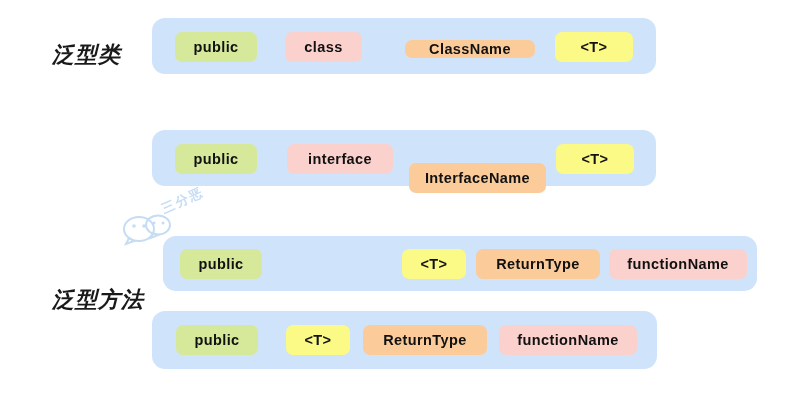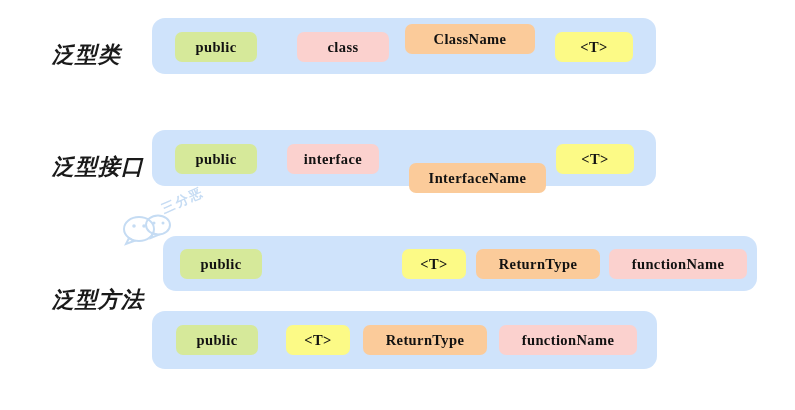--- a/index.html
+++ b/index.html
@@ -45,21 +45,21 @@
   }
 
   
   .chip {
     position: absolute;
     display: flex;
     align-items: center;
     justify-content: center;
     box-sizing: border-box;
     border-radius: 7px;
-    font-family: Liberation Serif, serif;
+    font-family: Liberation Sans, sans-serif;
     font-size: 14.5px;
     font-weight: 700;
     color: #111111;
     letter-spacing: 0.4px;
     white-space: nowrap;
   }
   .chip.green  { background: #d6e99a; }
   .chip.pink   { background: #fbd1ce; }
   .chip.orange { background: #fbcb9a; }
   .chip.yellow { background: #fcfa86; }
@@ -92,30 +92,29 @@
 </style>
 </head>
 <body>
 
 <div id="canvas">
 
   <div class="row-label" style="left:52px; top:40px;">泛型类</div>
 
   <div class="band" style="left:152px; top:18px; width:504px; height:56px;">
     <div class="chip green" style="left:23px; top:14px; width:82px; height:30px;">public</div>
-    <div class="chip pink" style="left:133px; top:14px; width:92px; height:30px;margin-left:12px;">class</div>
-    <div class="chip orange" style="left:253px; top:6px; width:130px; height:30px;">ClassName</div>
+    <div class="chip pink" style="left:133px; top:14px; width:77px; height:30px;">class</div>
+    <div class="chip orange" style="left:253px; top:22px; width:130px; height:18px;">ClassName</div>
     <div class="chip yellow" style="left:403px; top:14px; width:78px; height:30px;">&lt;T&gt;</div>
   </div>
 
-  <div class="row-label" style="left:52px; top:152px;">泛型接口</div>
 
   <div class="band" style="left:152px; top:130px; width:504px; height:56px;">
     <div class="chip green" style="left:23px; top:14px; width:82px; height:30px;">public</div>
-    <div class="chip pink" style="left:135px; top:14px; width:92px; height:30px;">interface</div>
+    <div class="chip pink" style="left:135px; top:14px; width:106px; height:30px;">interface</div>
     <div class="chip orange" style="left:257px; top:14px; width:137px; height:30px;margin-top:19px;">InterfaceName</div>
     <div class="chip yellow" style="left:404px; top:14px; width:78px; height:30px;">&lt;T&gt;</div>
   </div>
 
   <div class="row-label" style="left:52px; top:285px;">泛型方法</div>
 
   <div class="band" style="left:163px; top:236px; width:594px; height:55px;">
     <div class="chip green" style="left:17px; top:13px; width:82px; height:30px;">public</div>
     <div class="chip yellow" style="left:239px; top:13px; width:64px; height:30px;">&lt;T&gt;</div>
     <div class="chip orange" style="left:313px; top:13px; width:124px; height:30px;">ReturnType</div>

